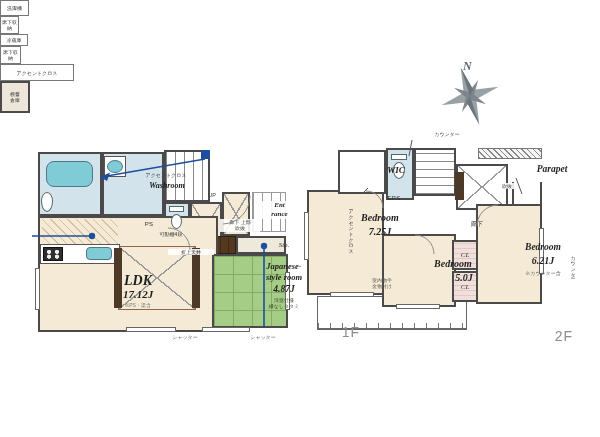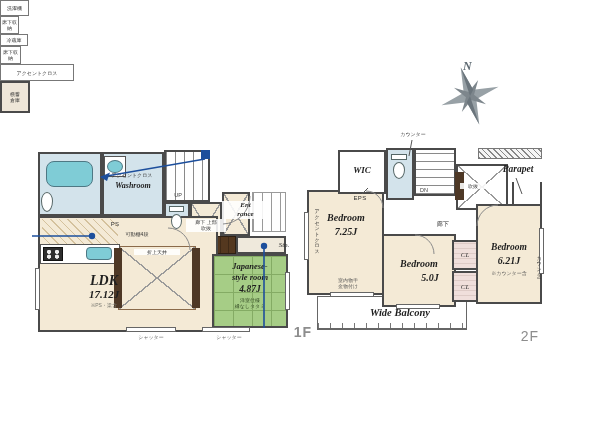--- a/index.html
+++ b/index.html
@@ -24,21 +24,21 @@
   .hatch{background-image:repeating-linear-gradient(45deg,rgba(186,160,110,.55) 0 1px,transparent 1px 6px);}
   .wood{background:repeating-linear-gradient(90deg,#54381f 0 7px,#3f2a17 7px 8px);border:1.5px solid #2e2013;}
   .porch{background:#fff;background-image:repeating-linear-gradient(90deg,#9a9a9a 0 1px,transparent 1px 9px);border:1px solid #9a9a9a;}
   .clbox{background:repeating-linear-gradient(0deg,#f0dfdb 0 4px,#decbc6 4px 5px);border:2px solid #4a4a4a;
          display:flex;align-items:center;justify-content:center;font-family:"Liberation Serif",serif;
          font-style:italic;font-size:7px;color:#333;}
   .hatchband{background-image:repeating-linear-gradient(45deg,#888 0 1px,#f5f5f5 1px 4px);border:1px solid #777;}
   .railing{background-image:repeating-linear-gradient(90deg,#777 0 1.5px,transparent 1.5px 12px);border-bottom:1.5px solid #666;}
   .win{background:#fff;border:1px solid #666;z-index:3;}
   .post{background:#4e3826;z-index:2;}
-  .lbl{position:absolute;box-sizing:border-box;z-index:5;color:#333;text-align:center;line-height:1.25;}
+  .lbl{position:absolute;box-sizing:border-box;z-index:5;color:#333;text-align:center;line-height:1.25;margin-left:34px;}
   .jp{font-size:6px;letter-spacing:.3px;}
   .jpxs{font-size:5px;letter-spacing:0;}
   .pre{white-space:pre-line;}
   .rm{font-family:"Liberation Serif",serif;font-style:italic;font-weight:bold;color:#1f1f1f;}
   .chip{background:rgba(255,255,255,.88);padding:0 2px;}
   .vert{writing-mode:vertical-rl;text-orientation:upright;line-height:1;}
   .tinybox{border:1px solid #777;background:rgba(255,255,255,.92);display:flex;align-items:center;
            justify-content:center;text-align:center;color:#333;z-index:4;}
   .floorlbl{font-size:14px;color:#8d8d8d;letter-spacing:1px;}
   .fixture{position:absolute;box-sizing:border-box;z-index:2;}
@@ -118,21 +118,21 @@
   <div class="abs win" style="left:35px;top:268px;width:5px;height:42px;"></div>
 
   <div class="room tatami" style="left:212px;top:254px;width:76px;height:74px;"></div>
   <div class="abs win" style="left:285px;top:272px;width:5px;height:38px;"></div>
   <div class="lbl rm pre" style="left:214px;top:261px;width:72px;font-size:8.5px;">Japanese-
 style room</div>
   <div class="lbl rm" style="left:214px;top:284px;width:72px;font-size:9.5px;">4.87J</div>
   <div class="lbl jpxs pre" style="left:214px;top:297px;width:72px;color:#2e4420;">洋室仕様
 縁なしタタミ</div>
 
-  <div class="lbl floorlbl" style="left:286px;top:324px;width:34px;font-weight:bold;">1F</div>
+  <div class="lbl floorlbl" style="left:300px;top:324px;width:34px;">1F</div>
 
   <div class="abs" style="left:317px;top:296px;width:150px;height:34px;border:1.5px solid #666;background:#fff;"></div>
   <div class="abs railing" style="left:318px;top:323px;width:148px;height:6px;"></div>
 
   <div class="room cream" style="left:307px;top:190px;width:77px;height:105px;"></div>
   <div class="lbl jpxs vert" style="left:309px;top:196px;width:10px;height:66px;">アクセントクロス</div>
   <div class="lbl rm" style="left:310px;top:212px;width:72px;font-size:10px;">Bedroom</div>
   <div class="lbl rm" style="left:310px;top:226px;width:72px;font-size:10px;">7.25J</div>
   <div class="lbl jpxs pre" style="left:328px;top:277px;width:40px;color:#555;">室内物干
 金物付け</div>
@@ -172,21 +172,20 @@
   <div class="clbox abs" style="left:452px;top:240px;width:26px;height:30px;">CL</div>
   <div class="clbox abs" style="left:452px;top:271px;width:26px;height:31px;">CL</div>
 
   <div class="room cream" style="left:476px;top:204px;width:66px;height:100px;"></div>
   <div class="lbl rm" style="left:478px;top:242px;width:62px;font-size:9.5px;">Bedroom</div>
   <div class="lbl rm" style="left:478px;top:255px;width:62px;font-size:10px;">6.21J</div>
   <div class="lbl jpxs" style="left:478px;top:270px;width:62px;color:#555;">※カウンター含</div>
   <div class="lbl jpxs vert" style="left:532px;top:234px;width:9px;height:58px;">カウンター</div>
   <div class="abs win" style="left:539px;top:228px;width:5px;height:46px;"></div>
 
-  <div class="lbl rm" style="left:350px;top:306px;width:100px;font-size:10.5px;">Wide Balcony</div>
   <div class="lbl floorlbl" style="left:512px;top:328px;width:36px;">2F</div>
 
   <svg class="overlay" width="600" height="437" viewBox="0 0 600 437">
 
     <g transform="translate(470,96) rotate(-18)">
       <polygon points="0,-30 5,-5 30,0 5,5 0,30 -5,5 -30,0 -5,-5" fill="#98a1a6"></polygon>
       <polygon points="0,-18 3,-3 18,0 3,3 0,18 -3,3 -18,0 -3,-3" transform="rotate(45)" fill="#7d868c"></polygon>
       <polygon points="0,-30 5,-5 0,0" fill="#6b757c"></polygon>
       <polygon points="0,30 -5,5 0,0" fill="#6b757c"></polygon>
     </g>

